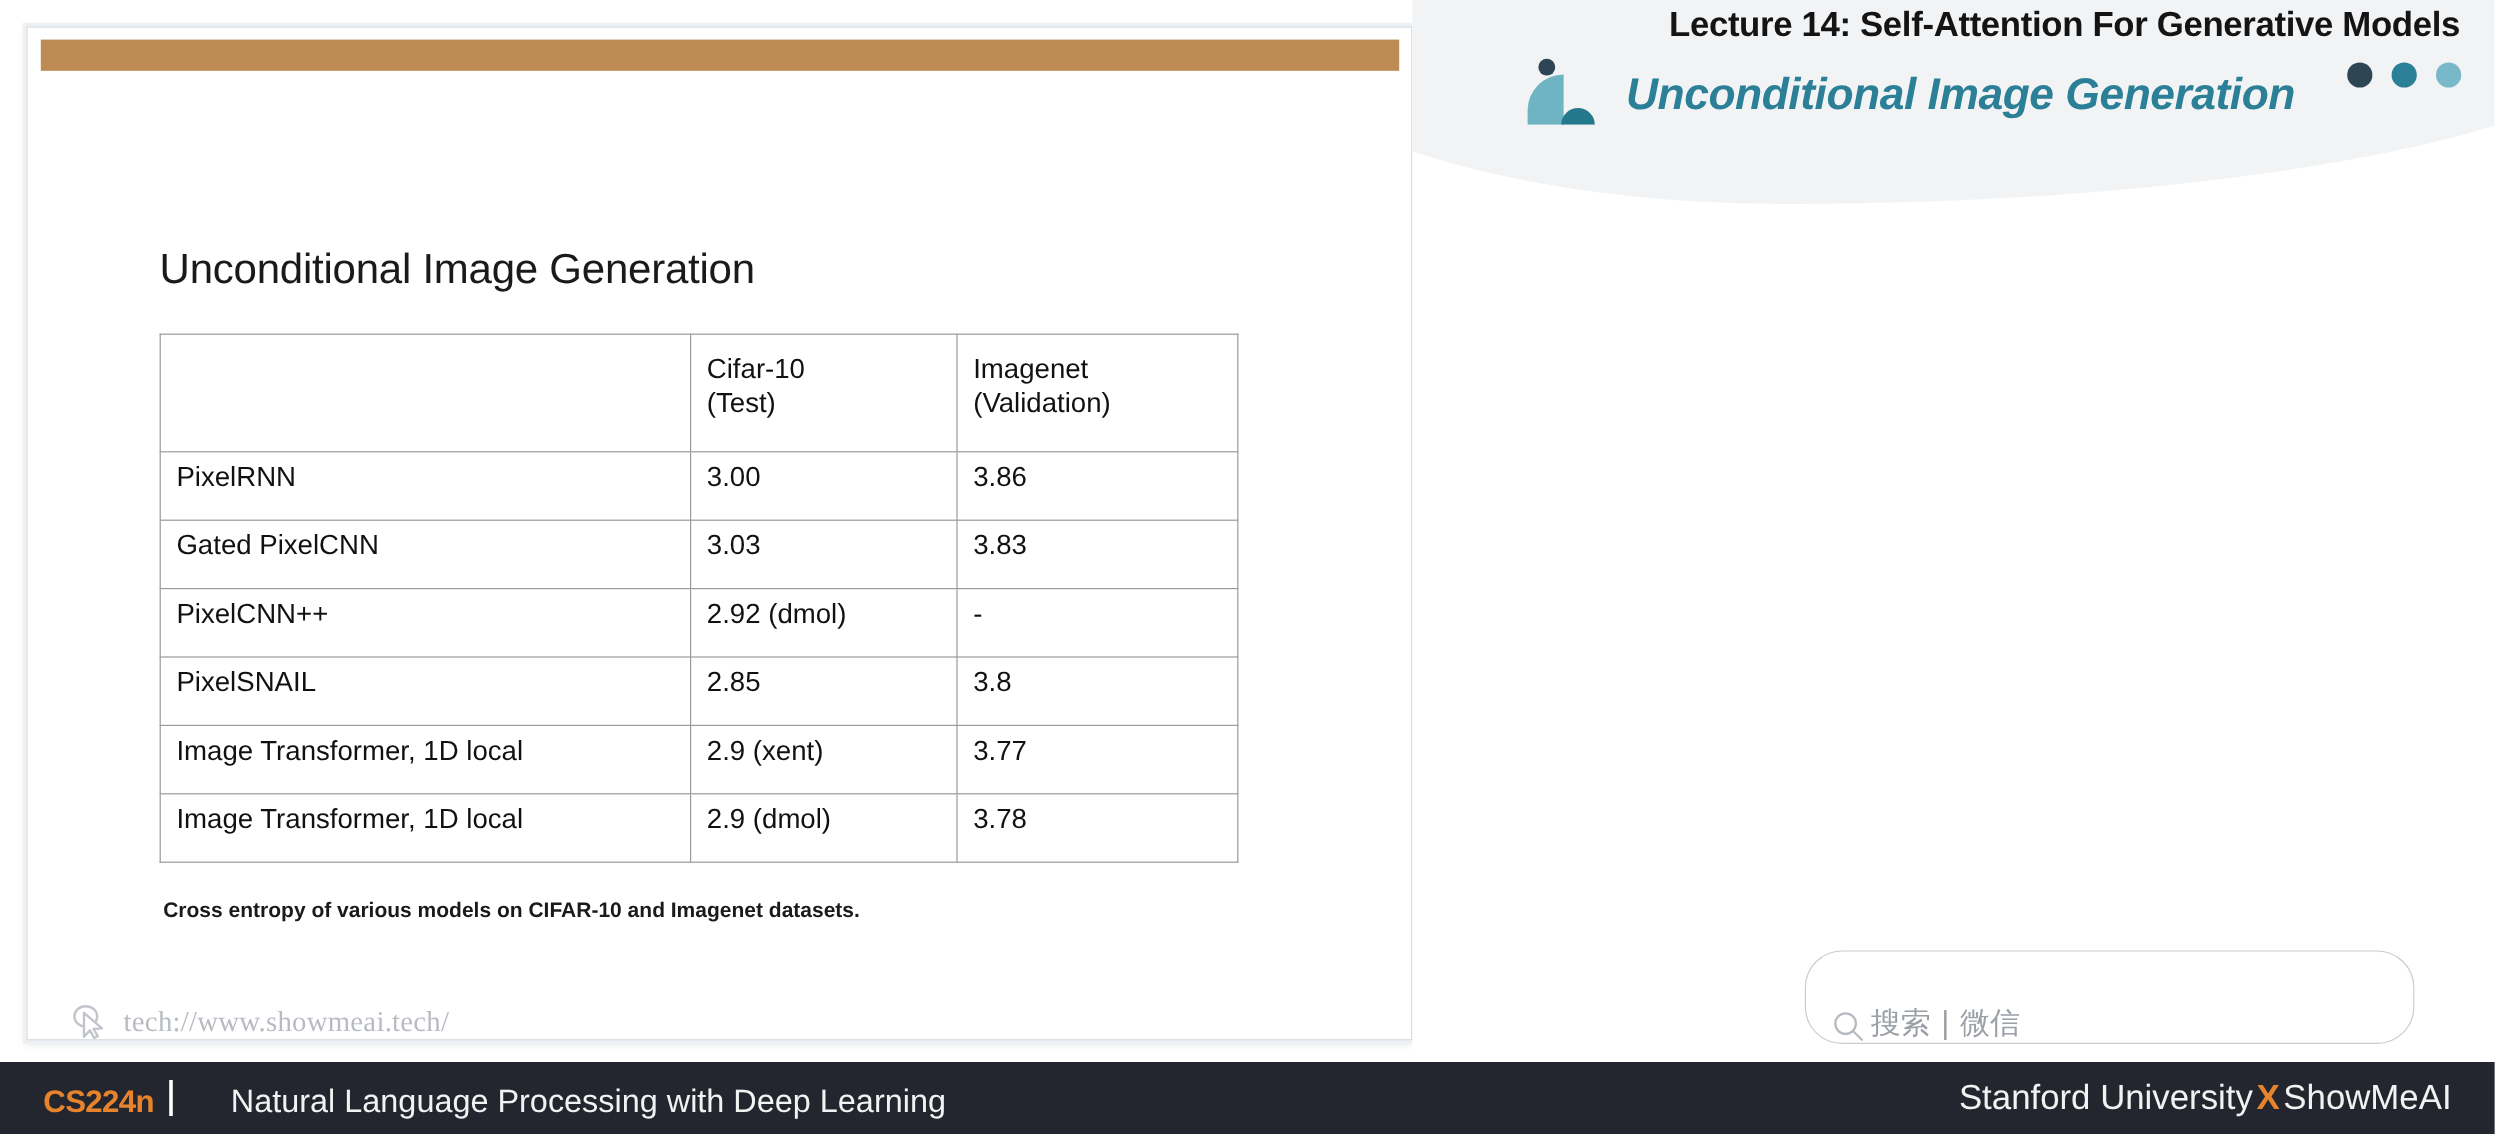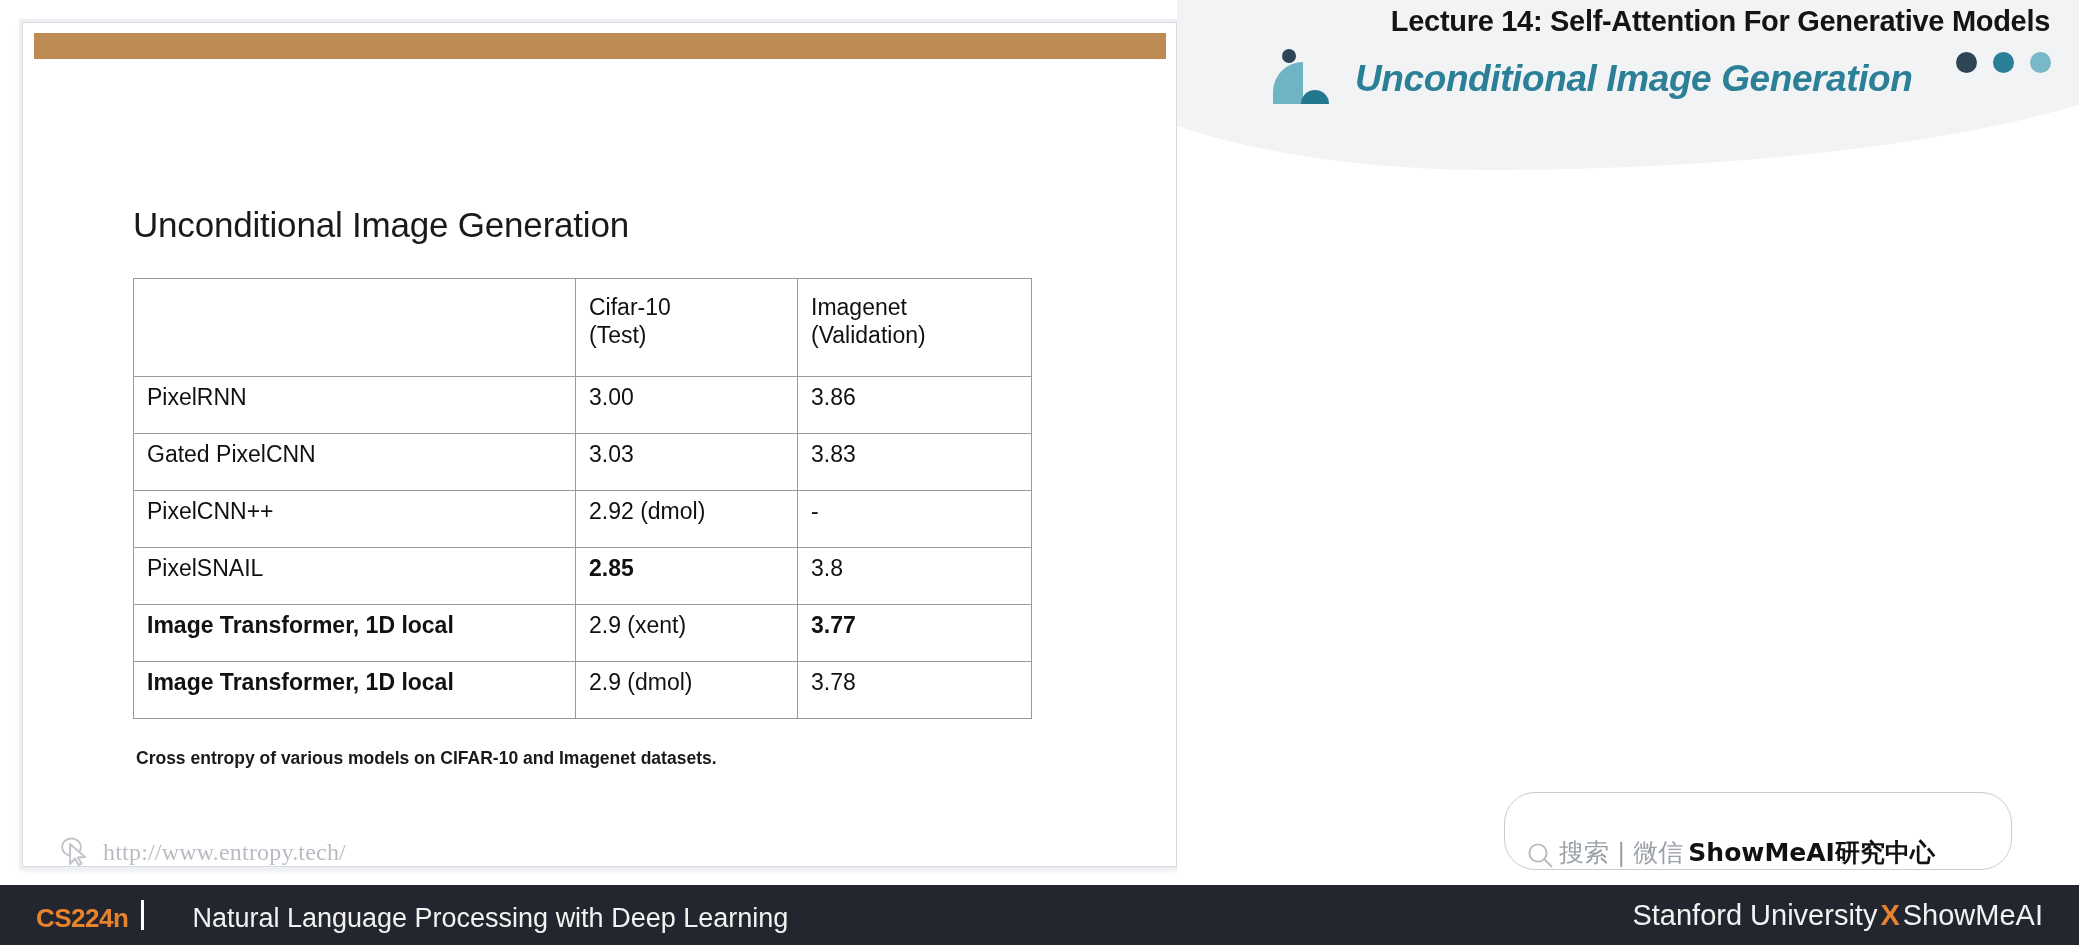--- a/index.html
+++ b/index.html
@@ -82,21 +82,21 @@
     height: 98px;
     vertical-align: top;
     padding-top: 14px;
   }
   table.data tr.body td {
     height: 56px;
     vertical-align: middle;
     padding-top: 6px;
     padding-bottom: 22px;
   }
-  table.data td.bold, table.data tr.row-bold td.modelname { font-weight: bold; }
+  table.data td.bold, table.data tr.row-bold td.modelname { font-weight: normal; }
   .hdr-l1 { display: block; }
   .hdr-l2 { display: block; }
 
   .tbl-caption {
     position: absolute;
     left: 113px;
     top: 725px;
     font-size: 17.5px;
     font-weight: 600;
     color: #1a1a1a;
@@ -315,21 +315,21 @@
       </table>
     </div>
 
     <div class="tbl-caption">Cross entropy of various models on CIFAR-10 and Imagenet datasets.</div>
 
     <div class="url-row">
       <svg class="cursor-ico" viewBox="0 0 34 34">
         <ellipse cx="12.5" cy="12" rx="9.5" ry="8.5" fill="none" stroke="#c2c6cc" stroke-width="2"></ellipse>
         <path d="M11 9 L11 29 L16 23.5 L19.5 30 L22.5 28.5 L19 22.5 L26 22 Z" fill="#ffffff" stroke="#c2c6cc" stroke-width="2" stroke-linejoin="round"></path>
       </svg>
-      <span class="url-text">http://www.entropy.tech/</span>
+      <span class="url-text">tech://www.showmeai.tech/</span>
     </div>
   </div>
 
   <div class="right-pane">
     <div class="curve-band"></div>
 
     <div class="lecture-title">Lecture 14:  Self-Attention For Generative Models</div>
 
     <svg class="logo-mark" viewBox="0 0 76 56">
       <circle cx="22" cy="8" r="7" fill="#2e4555"></circle>
@@ -345,21 +345,20 @@
       <span class="dot d3"></span>
     </div>
   </div>
 
   <div class="search-pill">
     <svg class="mag" viewBox="0 0 27 27">
       <circle cx="11" cy="11" r="8.6" fill="none" stroke="#b6bbc1" stroke-width="1.9"></circle>
       <line x1="17.4" y1="17.4" x2="24.5" y2="24.5" stroke="#b6bbc1" stroke-width="1.9" stroke-linecap="round"></line>
     </svg>
     <span class="s-gray">搜索 | 微信</span>
-    <span class="s-bold">ShowMeAI研究中心</span>
   </div>
 
   <div class="footer">
     <div class="f-left">
       <span class="f-cs">CS224n</span>
       <span class="f-div"></span>
       <span class="f-sub">Natural Language Processing with Deep Learning</span>
     </div>
     <div class="f-right">
       <span>Stanford University</span><span class="f-x">X</span><span>ShowMeAI</span>

